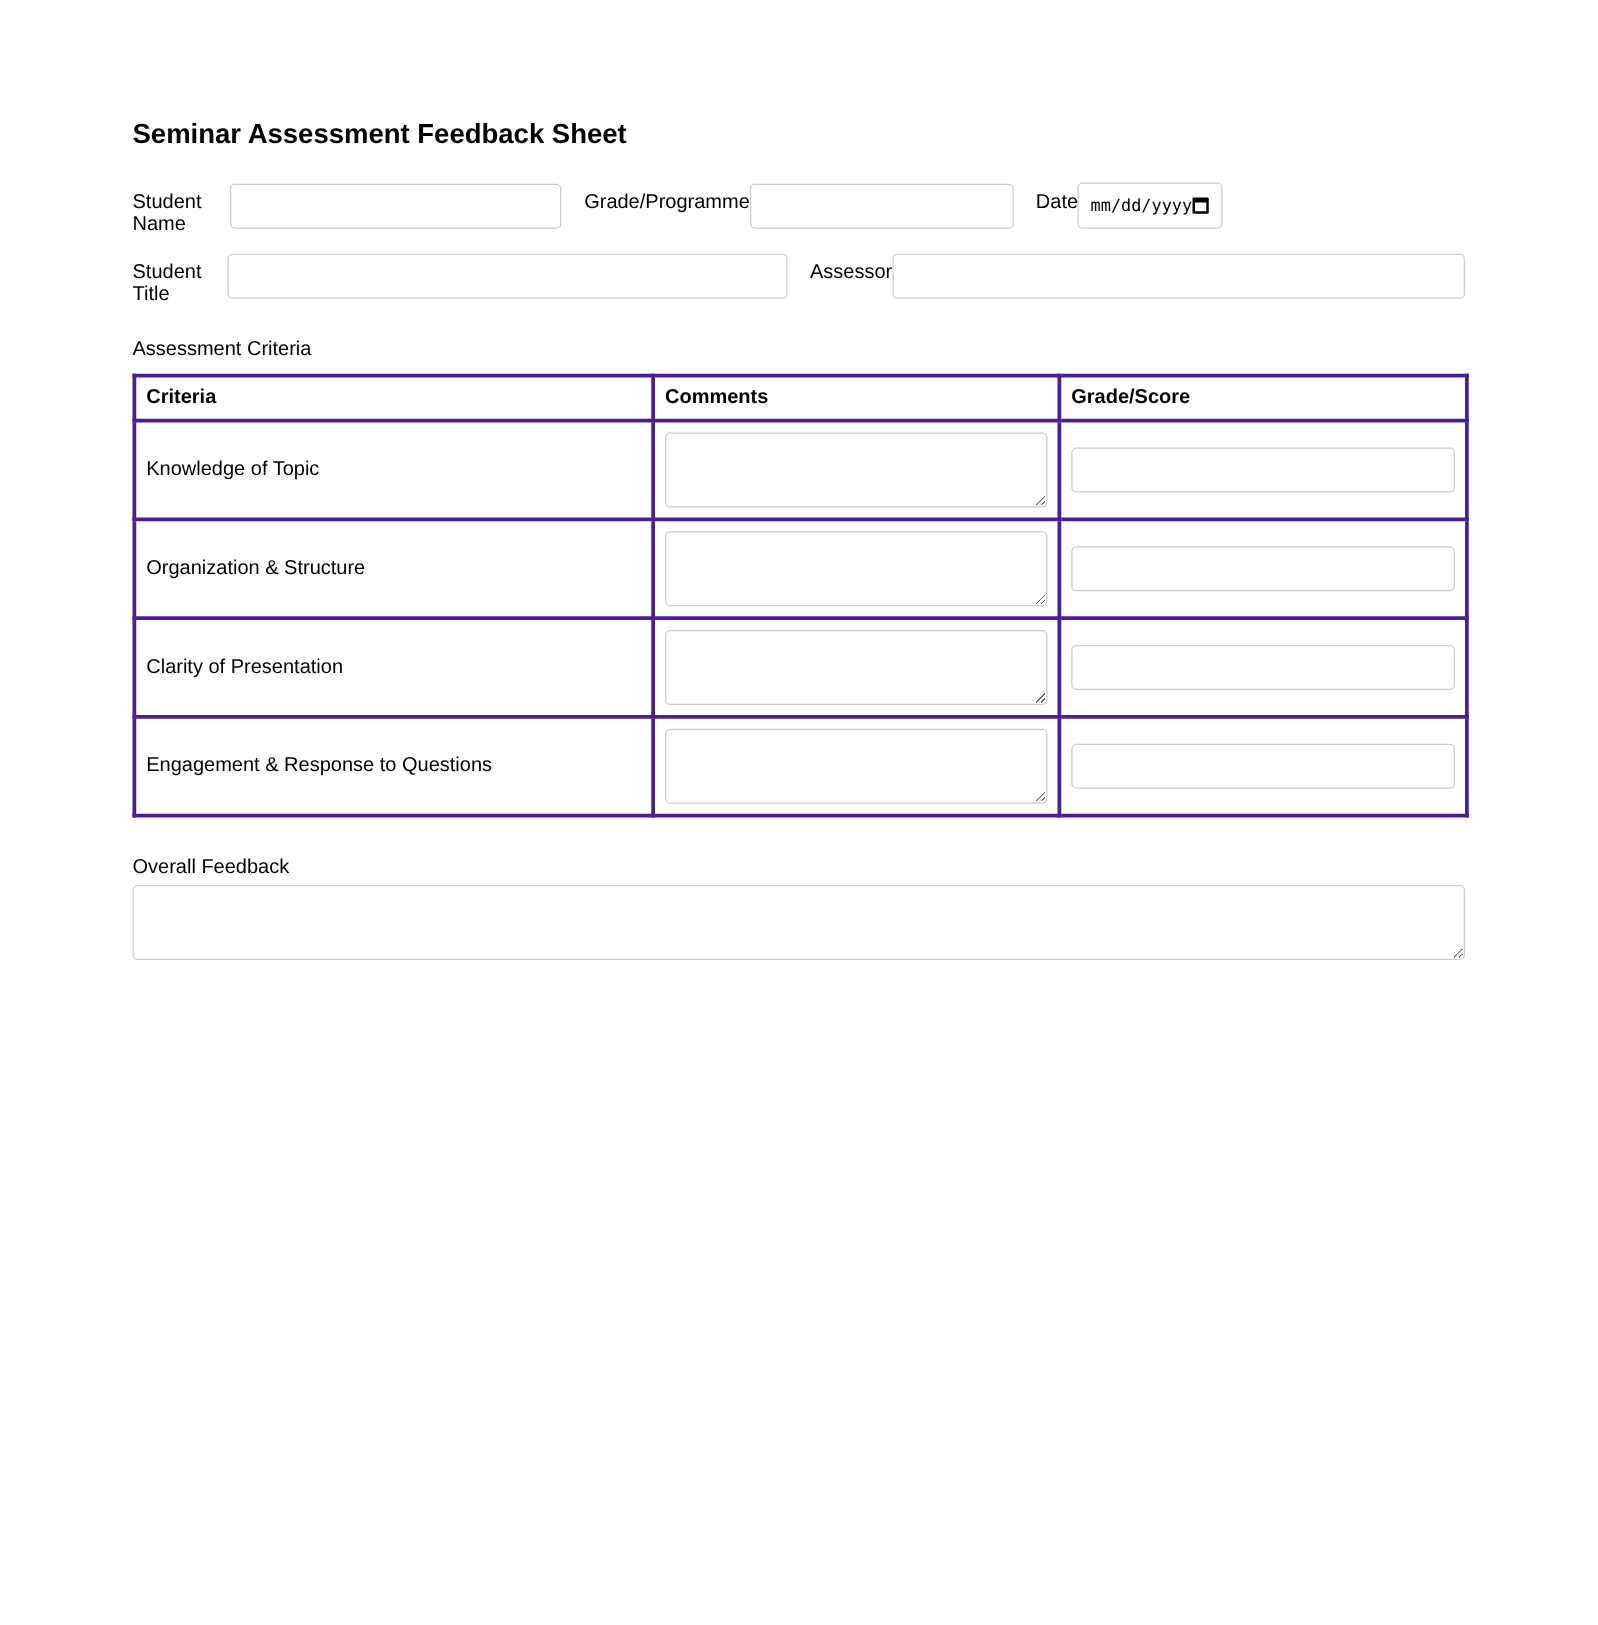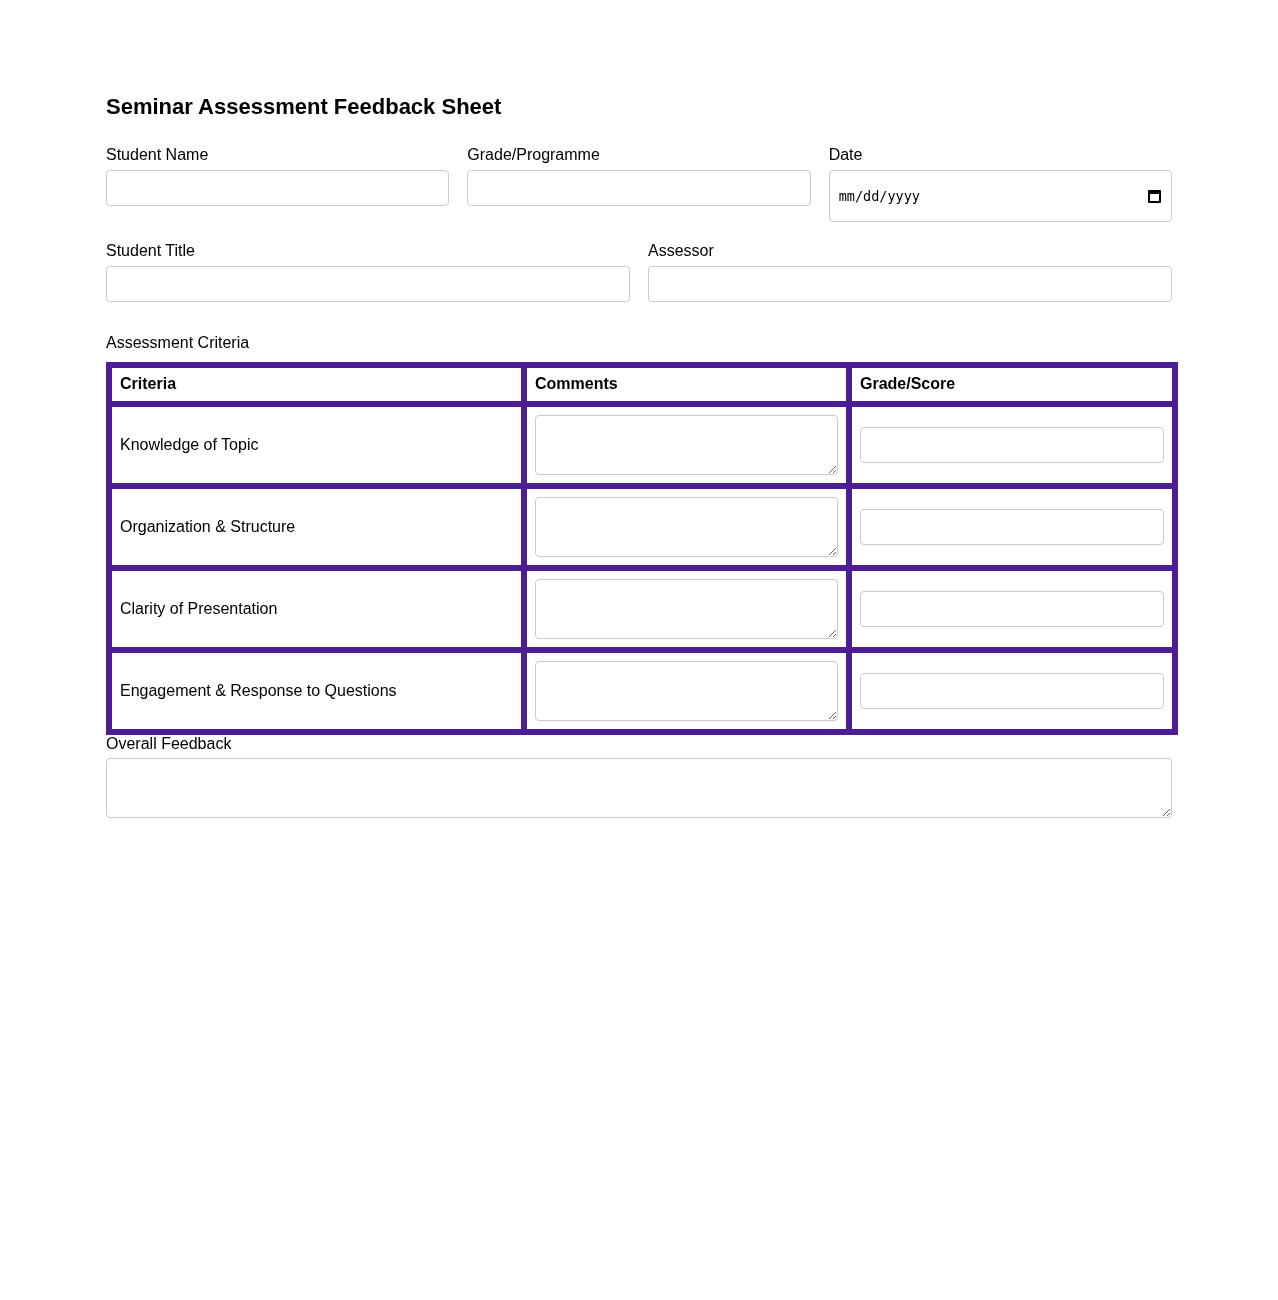--- a/index.html
+++ b/index.html
@@ -21,39 +21,39 @@
     font-size: 22px;
     font-weight: bold;
     margin: 0;
     line-height: 38px;
     height: 38px;
   }
   .row {
     display: flex;
     gap: 18px;
   }
-  .field { flex: 1; display: flex; flex-direction: column; }
+  .field { flex: 1; display: flex; flex-direction: row; align-items: center; }
   .lbl {
     font-size: 16px;
     line-height: 18px;
     height: 18px;
     margin-bottom: 6px;
   }
   input.text, input.date {
     height: 36px;
     border: 1px solid #cccccc;
     border-radius: 4px;
     font-family: "Liberation Sans", sans-serif;
     font-size: 14px;
     padding: 4px 8px;
     background: #fff;
     width: 100%;
   }
   .datebox {
-    height: 52px;
+    height: 37px;
     border: 1px solid #cccccc;
     border-radius: 4px;
     display: flex;
     align-items: center;
     padding: 0 10px 0 9px;
     justify-content: space-between;
     cursor: text;
   }
   .datebox .ph {
     font-family: "DejaVu Sans Mono", "Liberation Mono", monospace;
@@ -75,21 +75,21 @@
     padding: 6px;
     resize: vertical;
     display: block;
   }
   table {
     border-collapse: collapse;
     width: 1066px;
     table-layout: fixed;
   }
   th, td {
-    border: 6px solid #4c1d95;
+    border: 3px solid #4c1d95;
     padding: 8px;
     text-align: left;
     font-size: 16px;
   }
   th { font-weight: bold; height: 35px; padding-top: 7px; padding-bottom: 8px; }
   td { height: 77px; vertical-align: middle; }
   td textarea { height: 60px; }
   td input.text { height: 36px; }
 </style>
 </head>
@@ -168,18 +168,18 @@
           <td>Engagement &amp; Response to Questions</td>
           <td>
               <textarea style=""></textarea>
             </td>
           <td><input class="text" type="text" style=""></td>
         </tr>
       </tbody>
     </table>
   </div>
 
-  <div style="">
+  <div style="margin-top:31px;">
     <div class="lbl" style="margin-bottom:5px;">Overall Feedback</div>
     <textarea style="height: 60px;"></textarea>
   </div>
 
 </div>
 
 </body></html>

